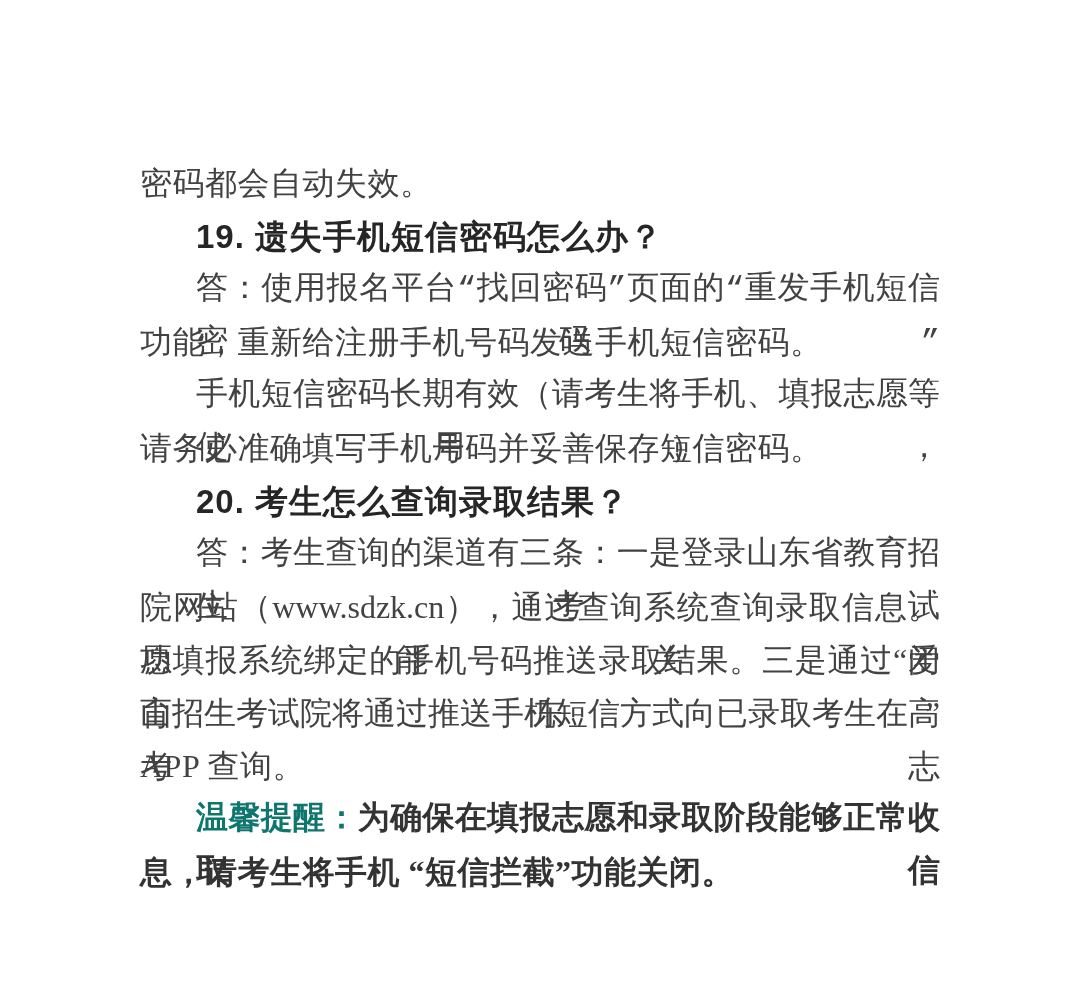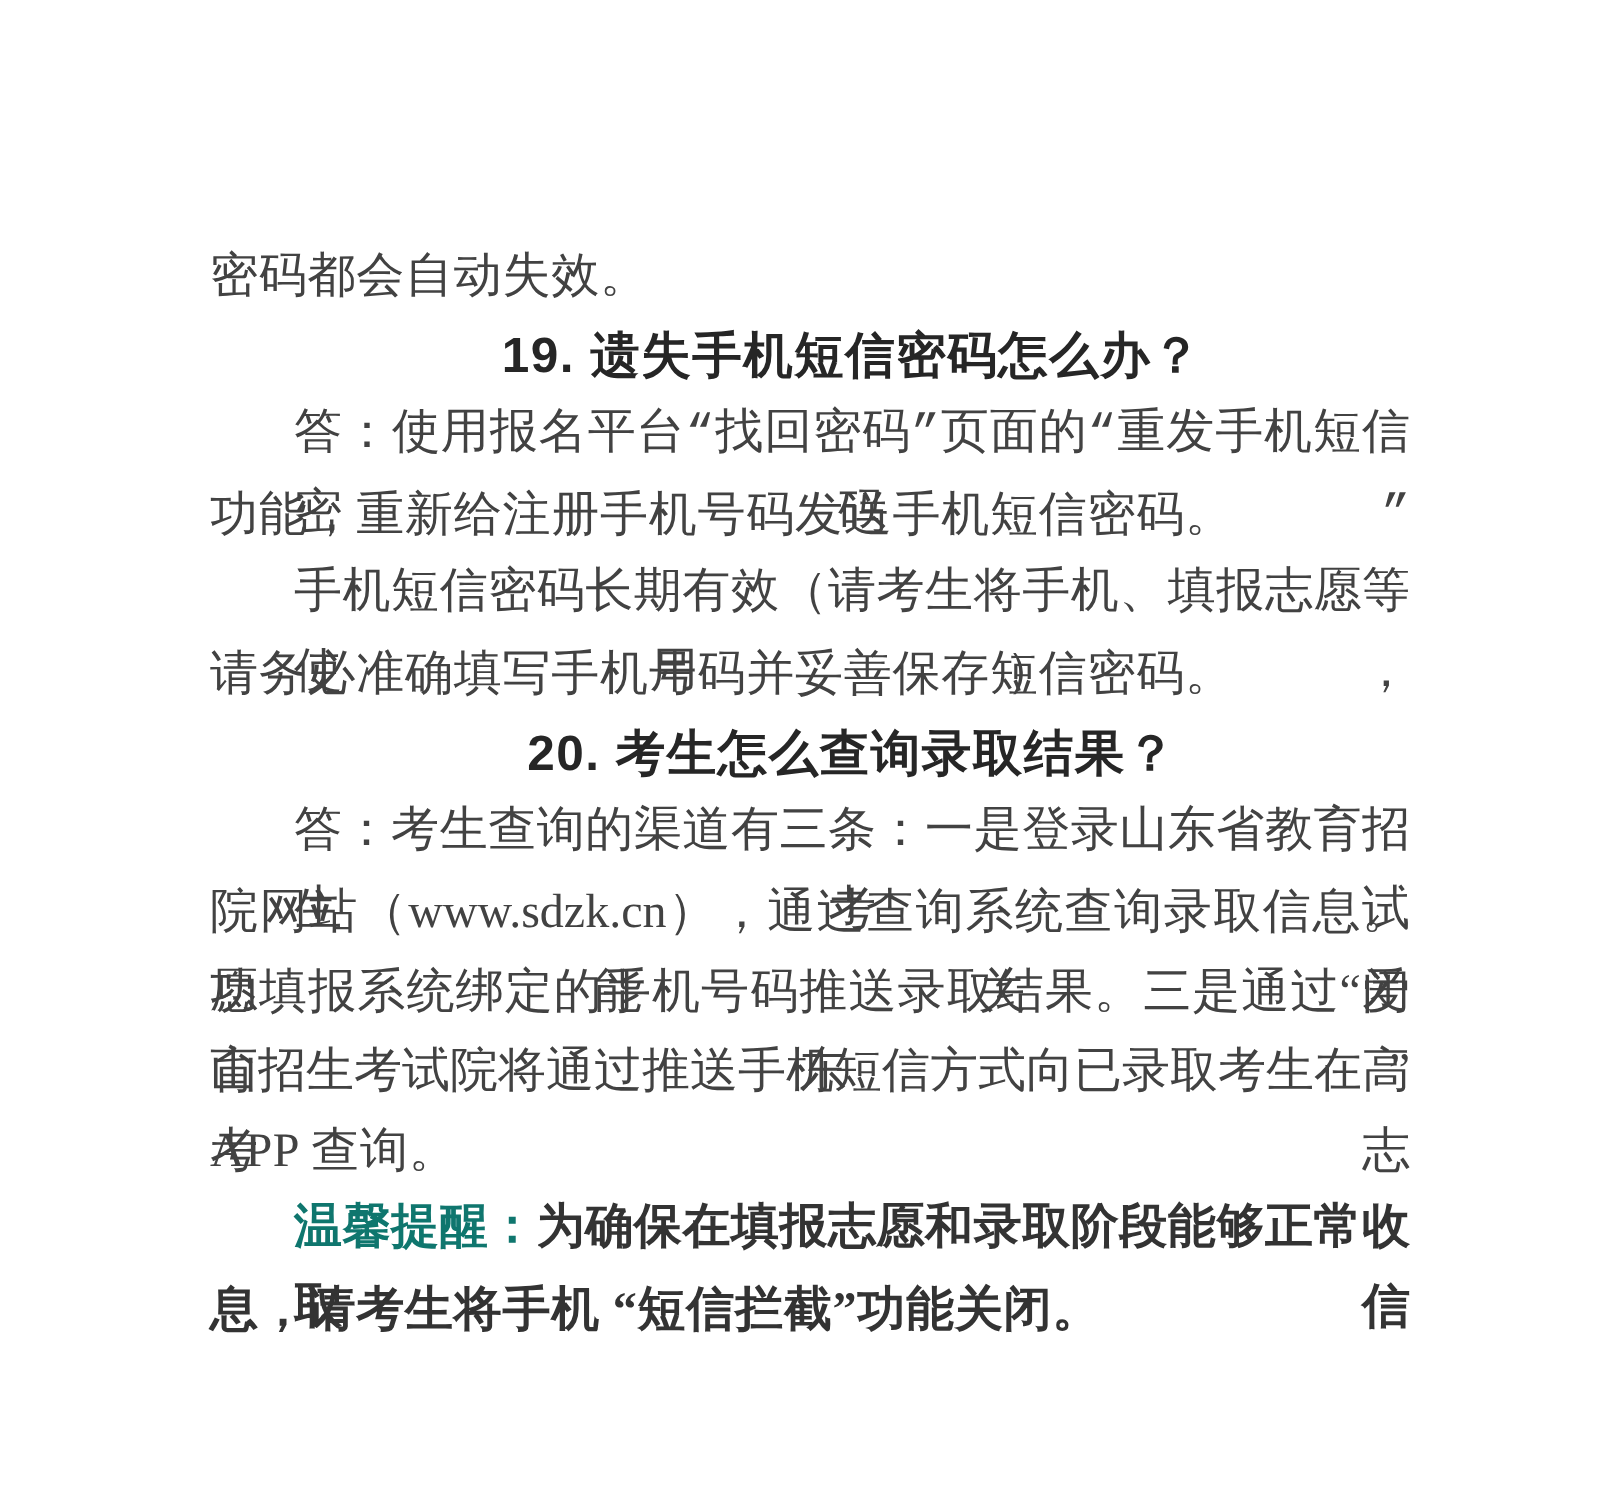--- a/index.html
+++ b/index.html
@@ -30,21 +30,20 @@
     text-align-last: justify;
     letter-spacing: 0;
   }
   .line.indent { padding-left: 56px; font-family: Liberation Mono, monospace; }
   .line.s-heading {
     font-family: "Liberation Sans", "DejaVu Sans", sans-serif;
     font-weight: 700;
     font-size: 33px;
     color: #262626;
     letter-spacing: 1px;
-    text-align: center;
   }
   .line.s-reminder {
     font-weight: 700;
     color: #333333;
   }
   .part-reminder-label {
     font-weight: 700;
     color: #0f766e;
   }
 </style>

